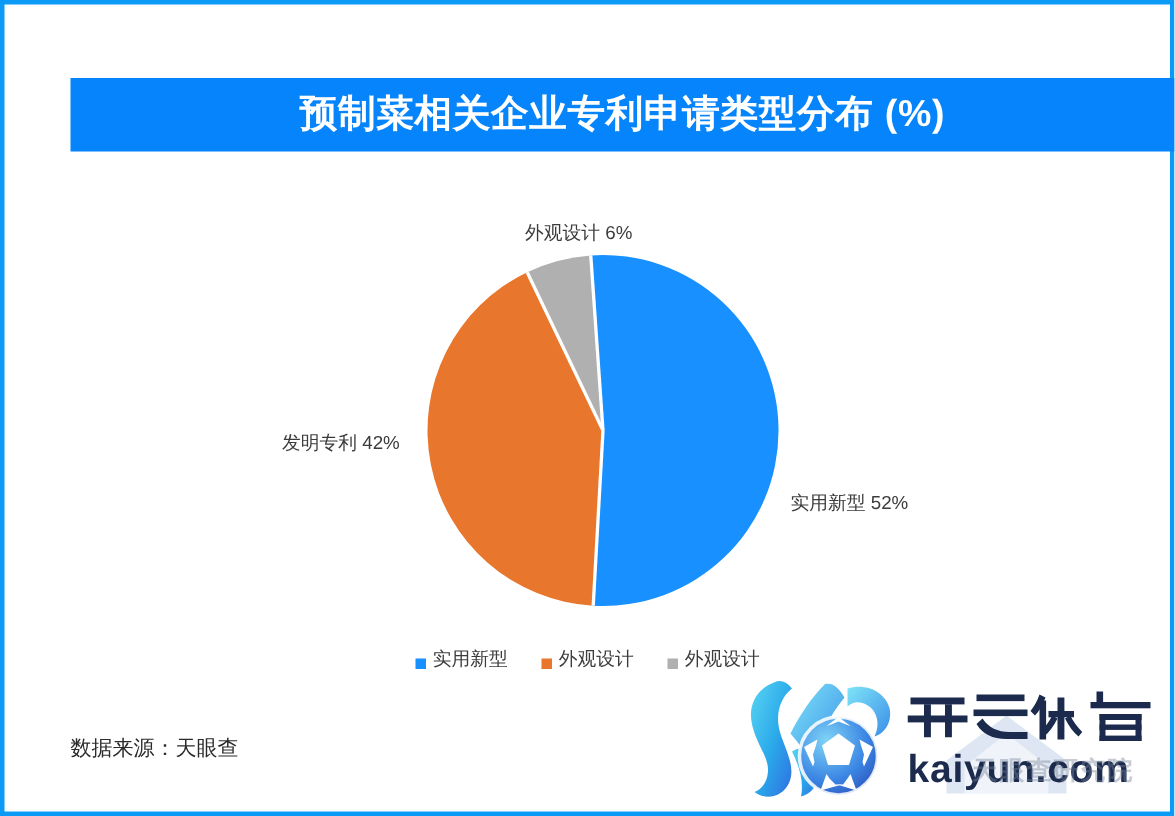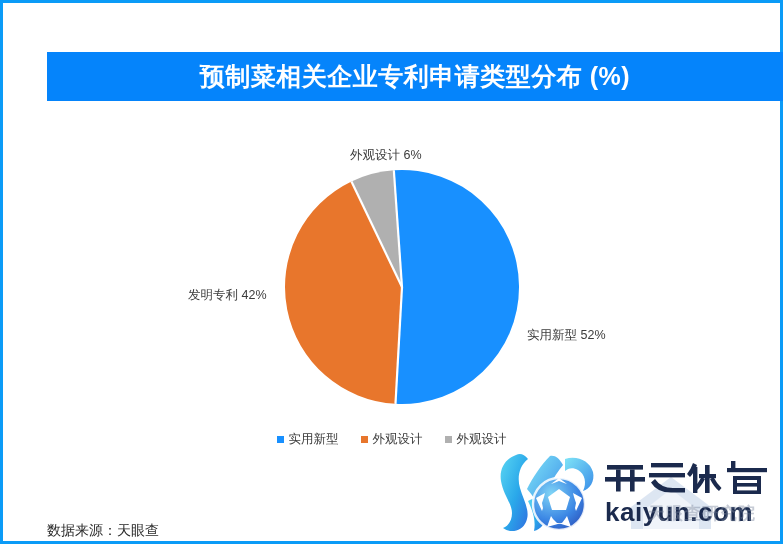--- a/index.html
+++ b/index.html
@@ -77,21 +77,21 @@
     left: 0;
     top: 320px;
     width: 777px;
     display: flex;
     justify-content: center;
     align-items: center;
     gap: 22px;
   }
   .legend-item {
     display: flex;
-    align-items: center;
+    align-items: flex-end;
     gap: 5px;
   }
   .legend-swatch {
     width: 7px;
     height: 7px;
     display: inline-block;
   }
   .legend-label {
     font-size: 12.5px;
     color: #3c3c3c;
@@ -101,21 +101,20 @@
 
   
   #source-note {
     position: absolute;
     left: 44px;
     top: 488px;
     font-size: 14px;
     color: #2a2a2a;
     white-space: nowrap;
     line-height: 1;
-    margin-top: 32px;
   }
 
   
   #logo-block {
     position: absolute;
     left: 492px;
     top: 444px;
     width: 280px;
     height: 92px;
   }

